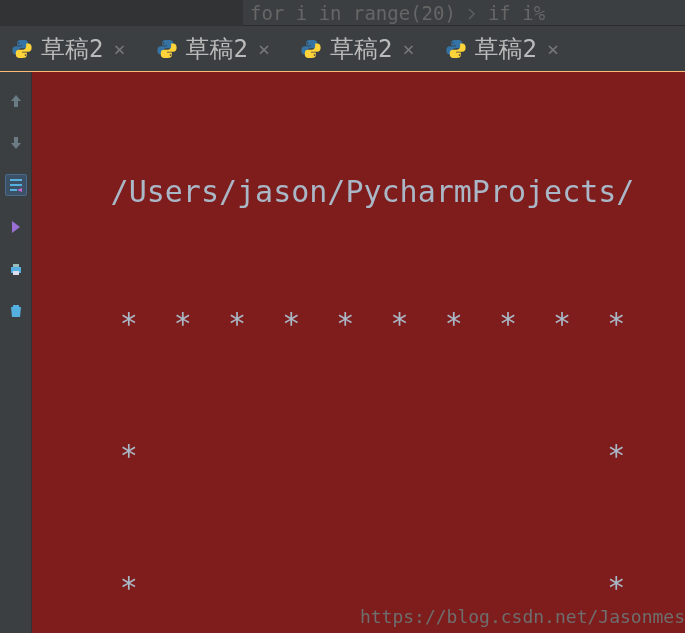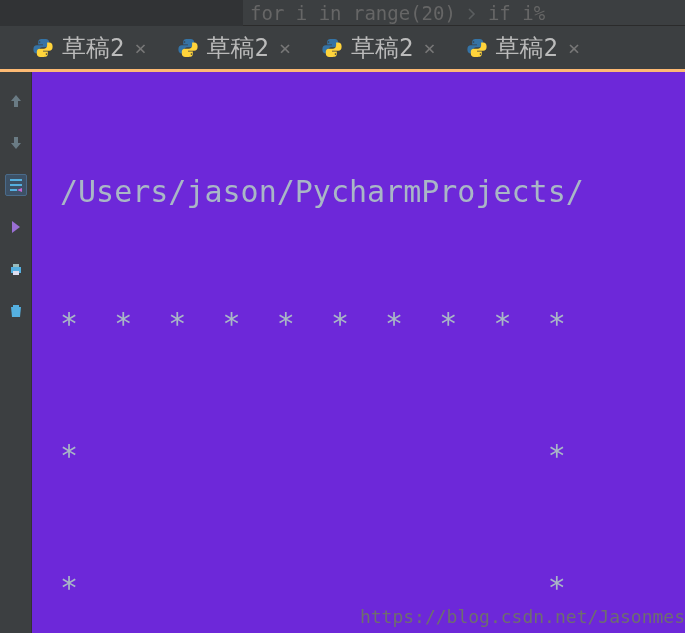--- a/index.html
+++ b/index.html
@@ -27,22 +27,22 @@
     }
     .top-crumb .chevron {
       margin: 0 10px;
       color: #5a5d5f;
     }
     .tab-strip {
       height: 46px;
       background: #3c3f41;
       display: flex;
       align-items: center;
-      padding-left: 26px;
-      border-bottom: 3px solid #fdba74;
+      padding-left: 5px;
+      border-bottom: 1px solid #fdba74;
     }
     .tab {
       display: flex;
       align-items: center;
       padding: 6px 10px 6px 6px;
       margin-right: 14px;
       color: #bbbbbb;
       font-size: 24px;
       cursor: pointer;
     }
@@ -88,28 +88,29 @@
       border-radius: 2px;
       background: #3d5166;
       padding: 2px;
     }
     .console {
       position: absolute;
       left: 32px;
       right: 0;
       top: 72px;
       bottom: 0;
-      background: #6d28d9;
+      background: #7f1d1d;
       padding: 10px 0 0 28px;
       font-family: "Menlo", Consolas, monospace;
       font-size: 30px;
       line-height: 44px;
       color: #a9b7c6;
       white-space: pre;
       overflow: hidden;
+      text-align: center;
     }
     .console .path-line { color: #a9b7c6; }
     .watermark {
       position: absolute;
       right: 0;
       bottom: 6px;
       color: #6e6e6e;
       font-size: 18px;
       font-family: Consolas, monospace;
     }

